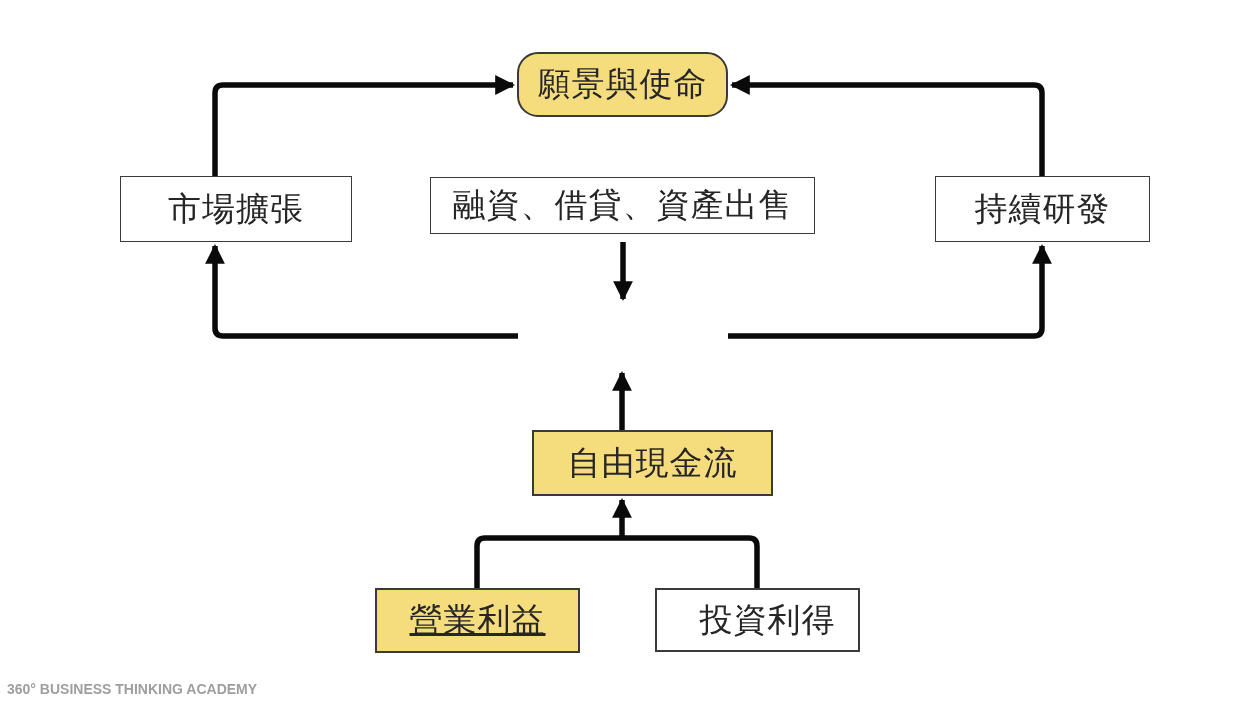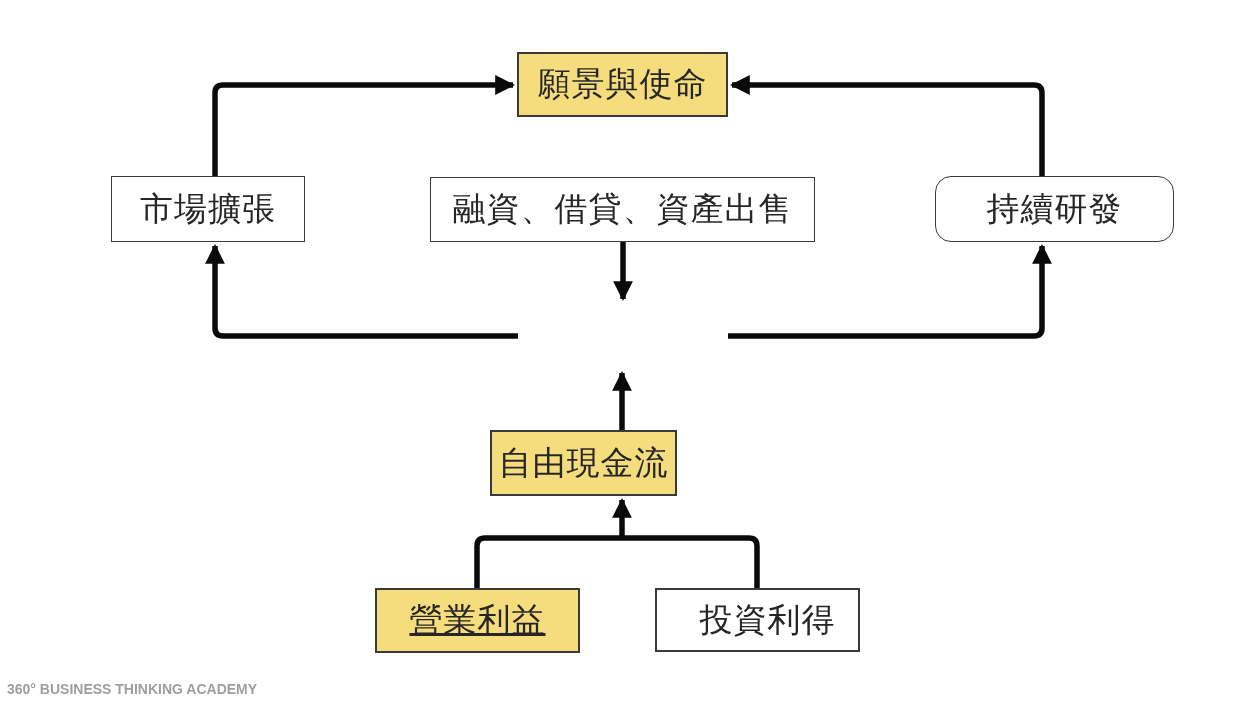--- a/index.html
+++ b/index.html
@@ -17,26 +17,26 @@
     display: flex; align-items: center; justify-content: center;
     background: var(--box, #fff);
     border: 1.5px solid var(--border, #3a3a3a);
     font-family: "DejaVu Serif", "Liberation Serif", serif;
     font-size: 33px; color: #262626; letter-spacing: 1px;
     white-space: nowrap;
   }
   .node.highlight { background: var(--highlight, #f5dc7d); border-width: 2.5px; }
   .node.medium-border { border-width: 2px; padding-left: 20px; }
   
-  #n-vision     { left: 517px; top:  52px; width: 211px; height: 65px; }
-  #n-market     { left: 111px; top: 176px; width: 194px; height: 66px; }
-  #n-financing  { left: 430px; top: 177px; width: 385px; height: 65px; }
-  #n-rnd        { left: 935px; top: 176px; width: 239px; height: 66px; border-radius: 16px; }
+  #n-vision     { left: 517px; top:  52px; width: 211px; height: 65px; border-radius: 21px; }
+  #n-market     { left: 120px; top: 176px; width: 232px; height: 66px; }
+  #n-financing  { left: 430px; top: 177px; width: 385px; height: 57px; }
+  #n-rnd        { left: 935px; top: 176px; width: 215px; height: 66px; }
   #n-cashflow   { left: 517px; top: 303px; width: 212px; height: 66px; }
-  #n-fcf        { left: 490px; top: 430px; width: 187px; height: 66px; }
+  #n-fcf        { left: 532px; top: 430px; width: 241px; height: 66px; }
   #n-operating  { left: 375px; top: 588px; width: 205px; height: 65px; text-decoration: underline; }
   #n-investment { left: 655px; top: 588px; width: 205px; height: 64px; }
   .watermark {
     position: absolute; left: 7px; top: 681px;
     font-family: "Liberation Sans", sans-serif;
     font-weight: bold; font-size: 14px; letter-spacing: 0px;
     color: var(--watermark, #9e9e9e);
   }
 </style>
 </head>

